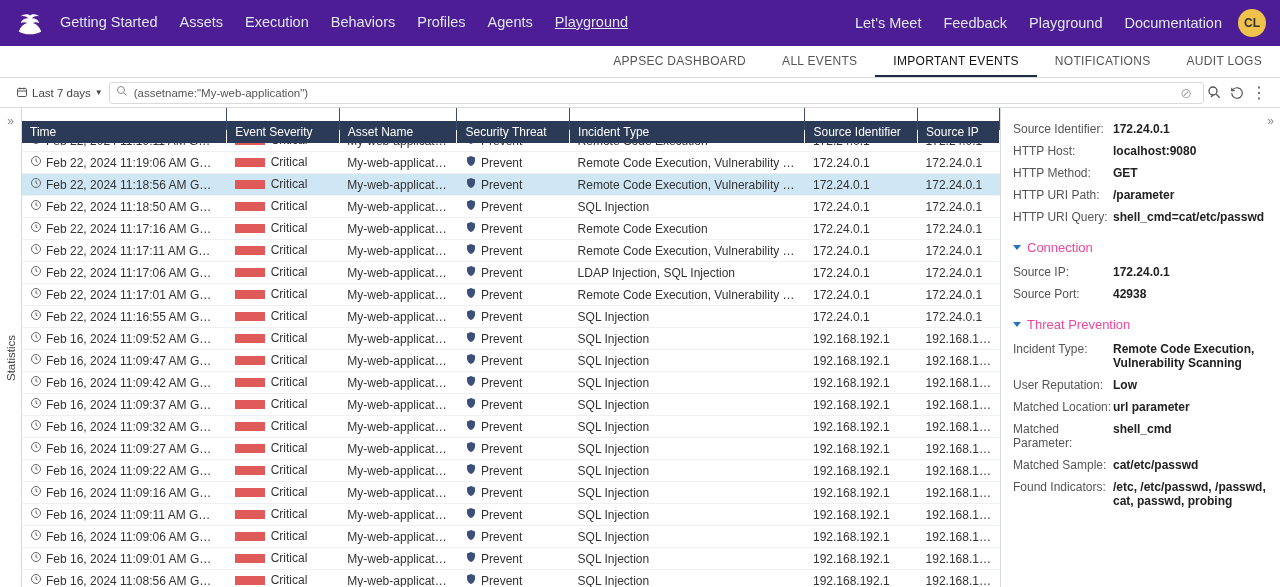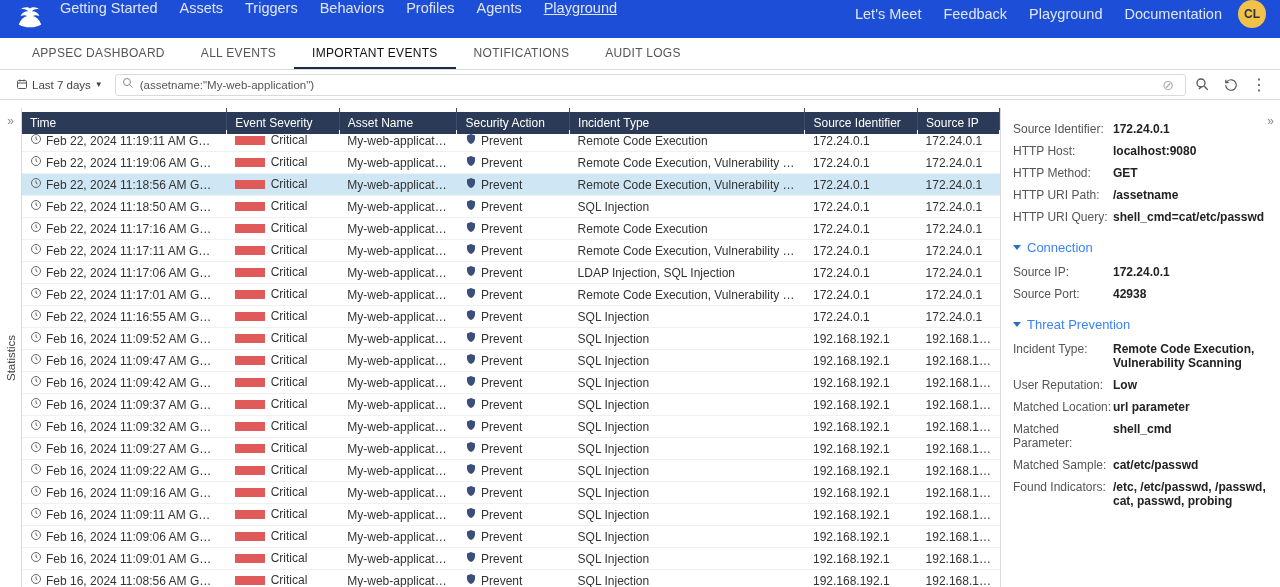--- a/index.html
+++ b/index.html
@@ -1,54 +1,54 @@
 <!DOCTYPE html>
 <html><head>
 <meta charset="utf-8">
 <style>
   * { box-sizing: border-box; }
   html,body { margin:0; padding:0; height:100%; font-family: "Segoe UI", Arial, sans-serif; font-size:13px; color:#333; background:#fff; }
-  .topbar { height:38px; background:#1d4ed8; display:flex; align-items:flex-start; padding:0 14px; color:#e0e6ee; }
+  .topbar { height:46px; background:#4c1d95; display:flex; align-items:center; padding:0 14px; color:#e0e6ee; }
   .logo { width:32px; height:32px; display:flex; align-items:center; justify-content:center; margin-right:14px; }
   .topnav { display:flex; gap:22px; font-size:14.5px; }
   .topnav span { cursor:pointer; padding-bottom:2px; }
   .topnav span.active { text-decoration:underline; }
   .topright { margin-left:auto; display:flex; align-items:center; gap:16px; font-size:14.5px; }
   .avatar { width:28px; height:28px; border-radius:50%; background:#f0c14b; color:#333; display:flex; align-items:center; justify-content:center; font-weight:700; font-size:12px; }
 
-  .tabs { height:32px; display:flex; border-bottom:1px solid #d7dbe0; padding-left:14px; font-size:12px; color:#555; }
+  .tabs { height:32px; display:flex; border-bottom:1px solid #d7dbe0; padding-left:14px; font-size:12px; color:#555;justify-content:flex-end; }
   .tabs span { padding:0 18px; display:flex; align-items:center; cursor:pointer; border-bottom:2px solid transparent; letter-spacing:.3px; }
   .tabs span.active { color:#111; border-bottom-color:#1d2c45; }
 
-  .filterbar { height:30px; display:flex; align-items:center; padding:0 10px; border-bottom:1px solid #d7dbe0; gap:6px; }
+  .filterbar { height:30px; display:flex; align-items:center; padding:0 10px; border-bottom:1px solid #d7dbe0; }
   .daterange { display:flex; align-items:center; font-size:11.5px; color:#444; gap:4px; cursor:pointer; padding:2px 6px; }
   .searchwrap { flex:1; display:flex; align-items:center; border:1px solid #d7dbe0; border-radius:3px; height:22px; padding:0 6px; background:#fff; }
   .searchwrap input { border:none; outline:none; flex:1; font-size:11.5px; color:#555; background:transparent; }
   .iconbtn { width:22px; height:22px; display:flex; align-items:center; justify-content:center; cursor:pointer; color:#555; }
 
   .body { position:absolute; top:108px; bottom:0; left:0; right:0; display:flex; }
   .leftrail { width:22px; border-right:1px solid #d7dbe0; display:flex; flex-direction:column; align-items:center; padding-top:4px; }
   .vlabel { writing-mode:vertical-rl; transform:rotate(180deg); font-size:11.5px; color:#444; margin-top:auto; margin-bottom:auto; }
 
   .tablewrap { flex:1; overflow:auto; position:relative; }
   table { border-collapse:collapse; width:100%; table-layout:fixed; }
-  thead th { background:#2b3a57; color:#fff; font-weight:400; font-size:12px; text-align:left; padding:4px 8px; position:sticky; top:4px; border-right:1px solid #3d4d6b; }
+  thead th { background:#2b3a57; color:#fff; font-weight:400; font-size:12px; text-align:left; padding:4px 8px; position:sticky; top:13px; border-right:1px solid #3d4d6b; }
   tbody td { padding:3px 8px; font-size:12px; border-bottom:1px solid #eef1f4; white-space:nowrap; overflow:hidden; text-overflow:ellipsis; }
   tbody tr.selected { background:#cfe6f4; }
   .sev { display:inline-flex; align-items:center; gap:6px; }
   .sev-bar { width:30px; height:9px; background:#e05a5a; display:inline-block; }
   .shield { color:#3a4f7a; margin-right:4px; }
   .clock { color:#666; margin-right:4px; }
 
   .cardpanel { width:280px; border-left:1px solid #d7dbe0; overflow:auto; padding:10px 12px 20px; font-size:12px; position:relative; }
   .cardpanel h3 { margin:0 0 10px 0; font-size:14px; font-weight:600; color:#222; }
   .kv { display:flex; padding:4px 0; }
   .kv .k { width:100px; color:#555; flex-shrink:0; }
   .kv .v { font-weight:600; color:#222; word-break:break-word; }
-  .section-h { color:#3b82f6; font-size:13px; margin:12px 0 6px; display:flex; align-items:center; gap:6px; cursor:pointer; }
+  .section-h { color:#ec4899; font-size:13px; margin:12px 0 6px; display:flex; align-items:center; gap:6px; cursor:pointer; }
   .caret { width:0;height:0;border-left:4px solid transparent;border-right:4px solid transparent;border-top:5px solid #2272c3; }
 
   .expand-right { position:absolute; right:6px; top:6px; cursor:pointer; color:#888; font-size:12px; }
   .expand-left { cursor:pointer; color:#888; font-size:12px; padding:2px; }
 
   
   col.c-time{width:200px;} col.c-sev{width:110px;} col.c-asset{width:115px;}
   col.c-sa{width:110px;} col.c-it{width:230px;} col.c-si{width:110px;} col.c-sip{width:80px;}
 </style>
 </head>
@@ -56,21 +56,21 @@
 
 <div class="topbar">
   <div class="logo">
     <svg viewBox="0 0 32 32" width="30" height="30">
       <path fill="#fff" d="M16 28c-5 0-9-1-12-3 2-5 5-8 9-9-2-1-4-1-7 0 1-3 4-5 8-5-2-2-5-3-8-2 3-3 8-3 10-1 2-2 7-2 10 1-3-1-6 0-8 2 4 0 7 2 8 5-3-1-5-1-7 0 4 1 7 4 9 9-3 2-7 3-12 3z"></path>
     </svg>
   </div>
   <div class="topnav" id="topnav">
       <span>Getting Started</span>
       <span>Assets</span>
-      <span>Triggers</span>
+      <span>Execution</span>
       <span>Behaviors</span>
       <span>Profiles</span>
       <span>Agents</span>
       <span class="active">Playground</span>
     </div>
   <div class="topright">
     <div id="topright-links" style="display:flex;gap:22px;">
         <span style="cursor: pointer;">Let's Meet</span>
         <span style="cursor: pointer;">Feedback</span>
         <span style="cursor: pointer;">Playground</span>
@@ -142,21 +142,21 @@
           <col class="c-sa">
           <col class="c-it">
           <col class="c-si">
           <col class="c-sip">
       </colgroup>
       <thead>
           <tr id="thead-row">
             <th>Time</th>
             <th>Event Severity</th>
             <th>Asset Name</th>
-            <th>Security Action</th>
+            <th>Security Threat</th>
             <th>Incident Type</th>
             <th>Source Identifier</th>
             <th>Source IP</th>
           </tr>
         </thead>
       <tbody id="tbody">
           <tr>
             <td><span class="clock"><svg width="12" height="12" viewBox="0 0 24 24" fill="none" stroke="#666" stroke-width="2">
                   <circle cx="12" cy="12" r="9"></circle>
                   <path d="M12 7v5l3 2"></path>
@@ -527,21 +527,21 @@
         <div class="kv">
           <span class="k">HTTP Host:</span>
           <span class="v">localhost:9080</span>
         </div>
         <div class="kv">
           <span class="k">HTTP Method:</span>
           <span class="v">GET</span>
         </div>
         <div class="kv">
           <span class="k">HTTP URI Path:</span>
-          <span class="v">/assetname</span>
+          <span class="v">/parameter</span>
         </div>
         <div class="kv">
           <span class="k">HTTP URI Query:</span>
           <span class="v">shell_cmd=cat/etc/passwd</span>
         </div>
       </div>
     <div class="section-h">
       <span class="caret"></span>
       <span>Connection</span>
     </div>

